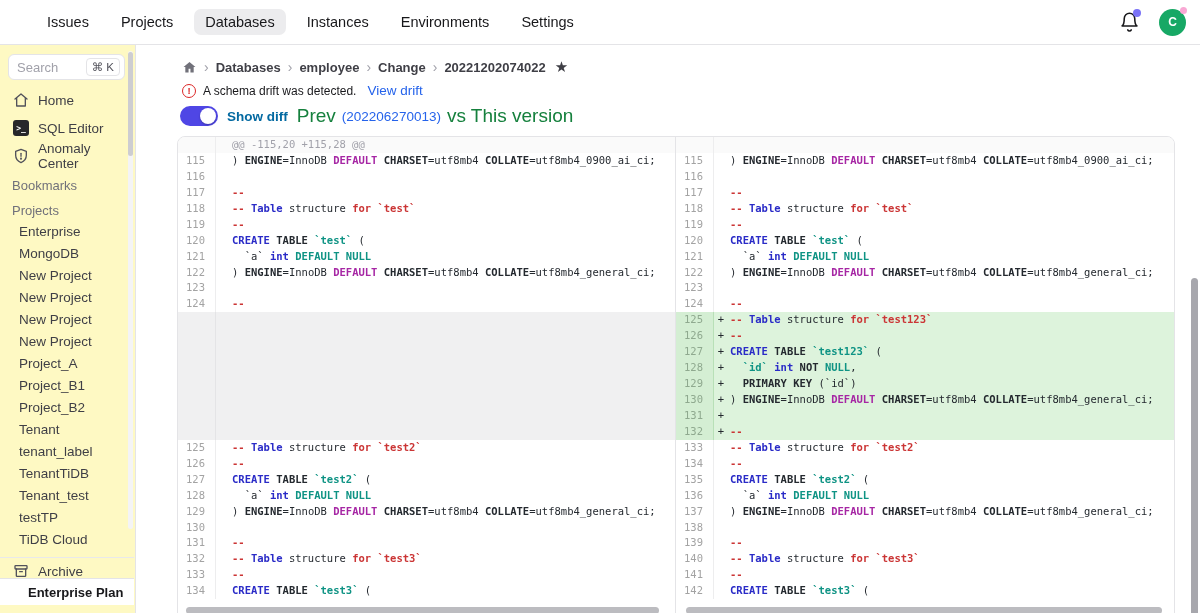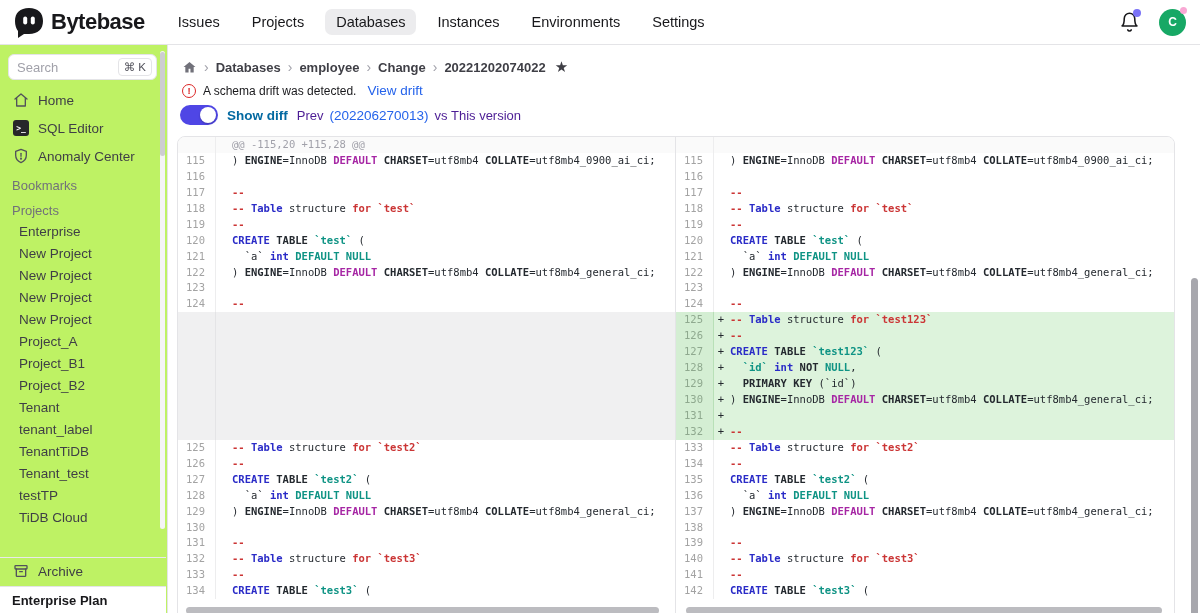--- a/index.html
+++ b/index.html
@@ -25,22 +25,22 @@
   .nav-item.active { background:#ececee; }
   .topnav-right { margin-left:auto; display:flex; align-items:center; gap:18px; }
   .bell-wrap { position:relative; width:22px; height:22px; }
   .bell-dot { position:absolute; top:-2px; right:0px; width:8px; height:8px; border-radius:50%; background:#7a72f6; }
   .avatar { position:relative; width:27px; height:27px; border-radius:50%; background:#17a865;
     color:#fff; font-size:12px; font-weight:700; display:flex; align-items:center; justify-content:center; }
   .avatar-dot { position:absolute; top:-2px; right:-1px; width:7px; height:7px; border-radius:50%; background:#f9a8d4; }
 
   
   .sidebar {
-    position:absolute; top:45px; left:0; width:168px; bottom:0;
-    background:#bef264; border-right:1px solid #e4e4e7;
+    position:absolute; top:45px; left:0; width:136px; bottom:0;
+    background:#fef9c3; border-right:1px solid #e4e4e7;
   }
   .search-box {
     margin:9px 10px 6px 8px; height:26px; border:1px solid #e4e4e7; border-radius:6px;
     display:flex; align-items:center; padding:0 4px 0 8px; background:#fff;
   }
   .search-ph { color:#a1a1aa; font-size:13px; flex:1; }
   .kbd {
     font-size:11.5px; color:#52525b; background:#fff; border:1px solid #e4e4e7;
     border-radius:4px; padding:1px 5px; white-space:nowrap;
   }
@@ -52,22 +52,22 @@
   .proj-list { }
   .proj-item { padding:3.5px 8px 3.5px 19px; font-size:13.5px; color:#3f3f46; cursor:pointer; height:22px; }
   .sql-icon {
     width:16px; height:16px; background:#27272a; border-radius:3px; color:#fff;
     font-family:"DejaVu Sans Mono", monospace; font-size:8px; font-weight:700;
     display:flex; align-items:center; justify-content:center;
   }
   .side-divider { position:absolute; left:0; right:1px; bottom:55px; border-top:1px solid #e9e9eb; }
   .archive-row { position:absolute; left:0; right:1px; bottom:28px; }
   .plan-bar {
-    position:absolute; left:0; right:1px; bottom:0; height:27px; border-top:1px solid #e4e4e7;
-    display:flex; align-items:center; padding-left:12px;
+    position:absolute; left:0; right:1px; bottom:8px; height:27px; border-top:1px solid #e4e4e7;
+    display:flex; align-items:center; padding-left:28px;
     font-size:13px; font-weight:700; color:#18181b; background:#fff;text-align:right;
   }
   .side-scroll-track { position:absolute; top:6px; right:2px; width:5px; height:478px; background:#f4f4f5; border-radius:3px; }
   .side-scroll-thumb { position:absolute; top:7px; right:2px; width:5px; height:104px; background:#cdcdd1; border-radius:3px; }
 
   
   .main { position:absolute; top:45px; left:168px; right:0; bottom:0; background:#fff; }
   .breadcrumb { position:absolute; top:13px; left:14px; display:flex; align-items:center; gap:7px; }
   .bc-item { font-size:13px; font-weight:600; color:#3f3f46; cursor:pointer; }
   .bc-sep { color:#a1a1aa; font-size:14px; }
@@ -77,21 +77,21 @@
   .drift-icon { width:14px; height:14px; border:1.6px solid #dc2626; border-radius:50%;
     color:#dc2626; font-size:9.5px; font-weight:700; display:flex; align-items:center; justify-content:center; }
   .drift-text { font-size:12px; font-weight:500; color:#18181b; }
   .link { color:#2563eb; font-size:13.5px; font-weight:500; cursor:pointer; margin-left:4px; }
 
   .toggle-row { position:absolute; top:60px; left:12px; display:flex; align-items:center; gap:9px; }
   .toggle { width:38px; height:20px; border-radius:10px; background:#4f46e5; position:relative; cursor:pointer; }
   .toggle-knob { position:absolute; top:2px; right:2px; width:16px; height:16px; border-radius:50%; background:#fff;
     box-shadow:0 1px 2px rgba(0,0,0,.25); }
   .toggle-label { font-size:13.5px; font-weight:700; color:#0369a1; }
-  .muted { color:#4c1d95; font-size:13px; }
+  .muted { color:#15803d; font-size:19px; }
 
   
   .diff-wrap {
     position:absolute; top:91px; left:9px; width:998px; height:482px;
     border:1px solid #e4e4e7; border-radius:8px 8px 0 0; overflow:hidden;
     display:flex; background:#fff;
   }
   .pane { width:498px; position:relative; overflow:hidden; }
   .pane.left { border-right:1px solid #e4e4e7; }
   .pane.right { width:498px; }
@@ -118,30 +118,20 @@
   .hscroll.l { left:8px; right:16px; }
   .hscroll.r { left:10px; right:12px; }
   .win-vscroll { position:absolute; top:233px; right:2px; width:7px; height:378px; background:#a7a7ad; border-radius:4px; }
 
   .icon-svg { display:block; }
 </style>
 </head>
 <body>
 
 <div class="topnav">
-  <div class="brand">
-    <span>
-      <svg class="icon-svg" width="30" height="31" viewBox="0 0 30 31">
-        <path fill="#18181b" d="M15 1 C24 1 29 6 29 14 C29 22 24 27 15 27 L10 27 L4 31 L4 24 C2 21.5 1 18 1 14 C1 6 6 1 15 1 Z"></path>
-        <rect x="9.2" y="9.5" width="4" height="8" rx="2" fill="#fff"></rect>
-        <rect x="16.8" y="9.5" width="4" height="8" rx="2" fill="#fff"></rect>
-      </svg>
-    </span>
-    <span class="brand-name">Bytebase</span>
-  </div>
   <div class="main-nav">
       <div class="nav-item">Issues</div>
       <div class="nav-item">Projects</div>
       <div class="nav-item active">Databases</div>
       <div class="nav-item">Instances</div>
       <div class="nav-item">Environments</div>
       <div class="nav-item">Settings</div>
     </div>
   <div class="topnav-right">
     <div class="bell-wrap">
@@ -188,20 +178,21 @@
       </svg>
     </span>
     <span>Anomaly Center</span>
   </div>
 
   <div class="side-section">Bookmarks</div>
   <div class="side-section">Projects</div>
 
   <div class="proj-list">
       <div class="proj-item">Enterprise</div>
+      <div class="proj-item">MongoDB</div>
       <div class="proj-item">New Project</div>
       <div class="proj-item">New Project</div>
       <div class="proj-item">New Project</div>
       <div class="proj-item">New Project</div>
       <div class="proj-item">Project_A</div>
       <div class="proj-item">Project_B1</div>
       <div class="proj-item">Project_B2</div>
       <div class="proj-item">Tenant</div>
       <div class="proj-item">tenant_label</div>
       <div class="proj-item">TenantTiDB</div>

